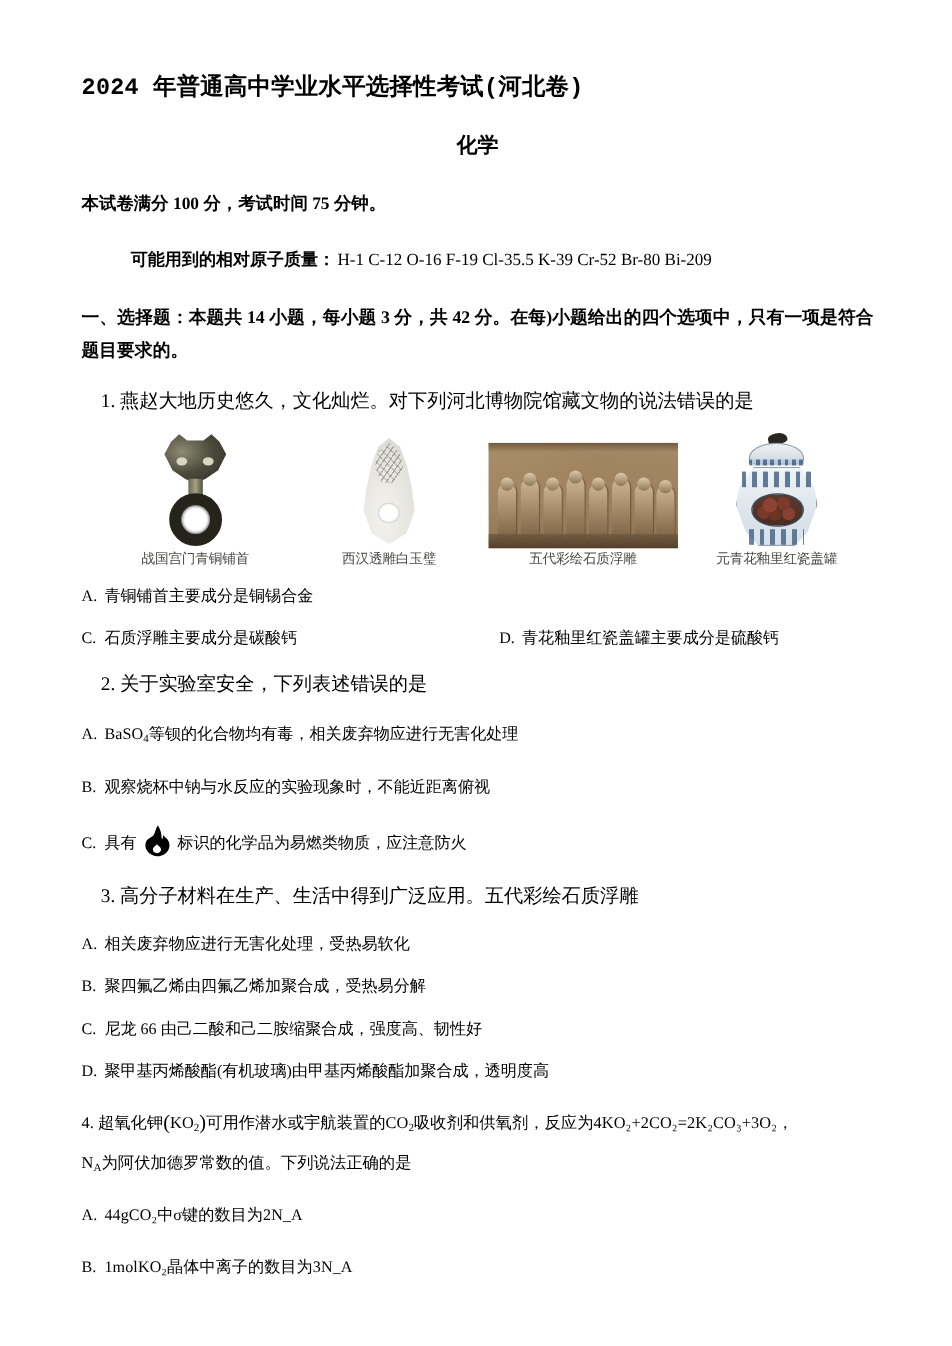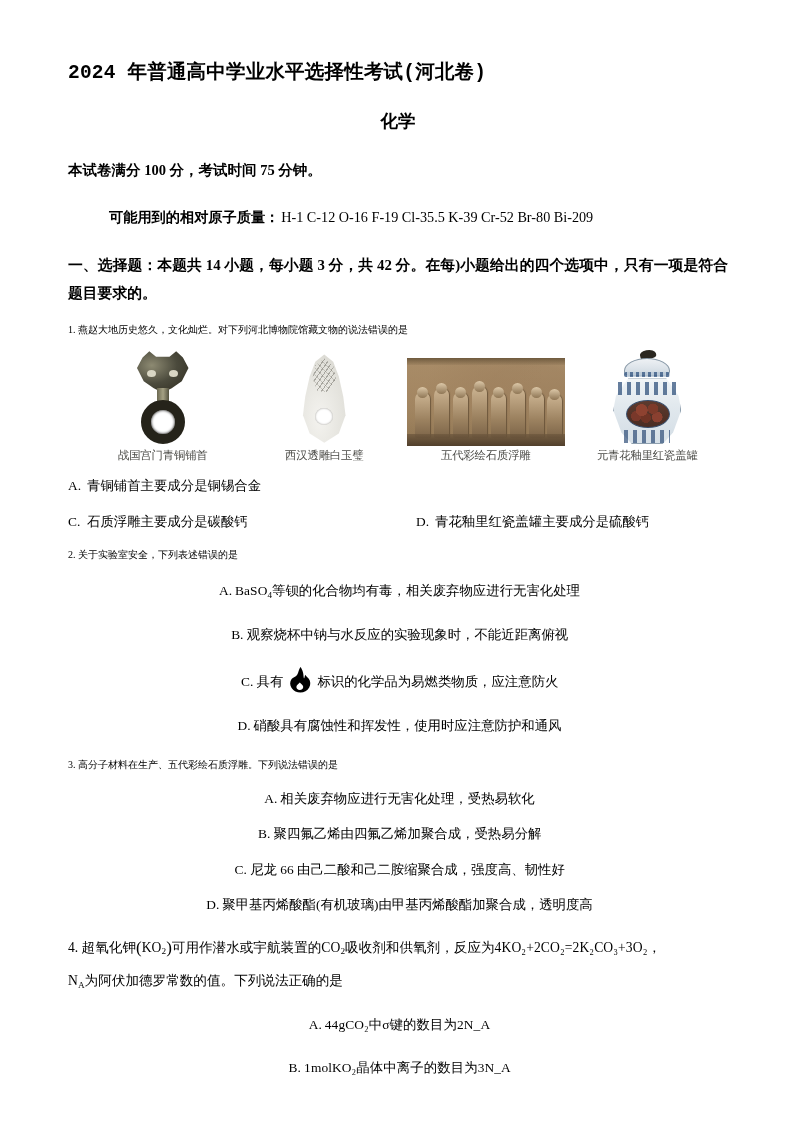--- a/index.html
+++ b/index.html
@@ -75,36 +75,35 @@
     line-height: 1.85;
     margin: 0 0 14px 0;
     text-align: justify;
   }
 
   
   .question {
     margin: 0 0 8px 0;
   }
   .q-stem {
-    font-size: 10px;
+    font-size: 16px;
     line-height: 1.75;
-    margin: 0 0 4px 0;
+    margin: 0 0 4px 16px;
     text-align: justify;
   }
   .q-stem-2 {
     font-size: 13.6px;
     line-height: 2.1;
     margin: 0 0 2px 0;
   }
   .opt {
     font-size: 13.4px;
     line-height: 1.6;
     margin: 0 0 14px 0;
     display: block;
-    text-align: center;
   }
   .opt-label {
     display: inline-block;
     min-width: 19px;
   }
   .opt-tall {
     line-height: 1.9;
     margin-bottom: 18px;
   }
   .two-col {
@@ -418,29 +417,26 @@
         <span class="opt-label">B.</span><span>观察烧杯中钠与水反应的实验现象时，不能近距离俯视</span>
       </div>
 
       <div class="opt opt-tall">
         <span class="opt-label">C.</span><span>具有</span><span class="flame-icon"><svg viewBox="0 0 30 30" width="30" height="30" aria-hidden="true">
               <path d="M15.4 2.0 C13.0 6.0 13.6 8.4 11.6 10.4 C10.2 11.8 8.0 12.2 6.6 14.0 C4.6 16.6 4.8 20.4 6.6 23.0 C8.6 26.0 12.0 27.6 15.4 27.6 C19.0 27.6 22.4 25.8 24.2 22.6 C25.8 19.8 25.6 16.2 23.8 13.8 C22.6 12.2 21.0 11.4 20.2 9.8 C19.6 11.2 19.8 12.6 19.0 13.6 C18.4 12.0 18.6 9.4 18.0 7.4 C17.4 5.2 16.6 3.4 15.4 2.0 Z" fill="#000000"></path>
               <path d="M14.8 17.6 C13.6 19.0 11.6 19.8 11.4 21.8 C11.2 23.6 12.8 25.0 14.8 25.0 C16.8 25.0 18.4 23.6 18.2 21.8 C18.0 19.8 16.0 19.2 14.8 17.6 Z" fill="#ffffff"></path>
             </svg></span><span>标识的化学品为易燃类物质，应注意防火</span>
       </div>
 
-      <div class="opt opt-tall">
-        <span class="opt-label">D.</span><span>硝酸具有腐蚀性和挥发性，使用时应注意防护和通风</span>
-      </div>
     </div>
 
     <div class="question">
       <div class="q-stem" style="margin-bottom:14px;">
         <span>3.</span>
-        <span>高分子材料在生产、五代彩绘石质浮雕。下列说法错误的是</span>
+        <span>高分子材料在生产、生活中得到广泛应用。五代彩绘石质浮雕</span>
       </div>
       <div class="opt">
         <span class="opt-label">A.</span><span>相关废弃物应进行无害化处理，受热易软化</span>
       </div>
       <div class="opt">
         <span class="opt-label">B.</span><span>聚四氟乙烯由四氟乙烯加聚合成，受热易分解</span>
       </div>
       <div class="opt">
         <span class="opt-label">C.</span><span>尼龙 66 由己二酸和己二胺缩聚合成，强度高、韧性好</span>
       </div>

